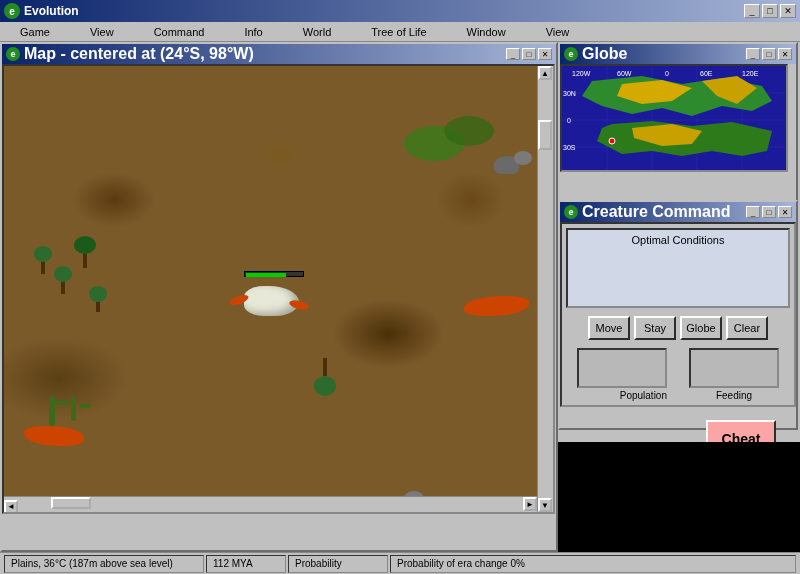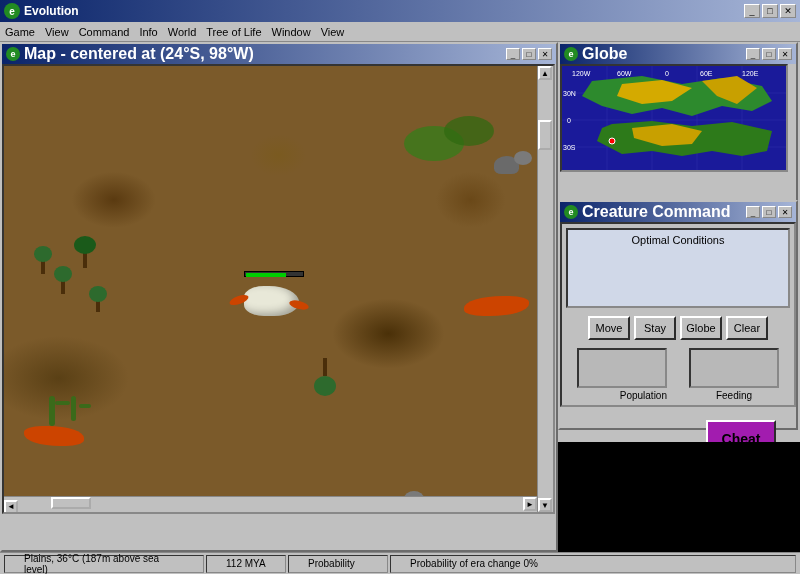--- a/index.html
+++ b/index.html
@@ -65,21 +65,21 @@
 
     
     .menu-bar {
       background: #c0c0c0;
       height: 20px;
       display: flex;
       align-items: center;
       border-bottom: 1px solid #888;
     }
     .menu-item {
-      padding: 1px 5px;
+      padding: 1px 20px;
       cursor: pointer;
       font-size: 11px;
       color: #000;
     }
 
     
     .map-window {
       width: 558px;
       height: 510px;
       position: absolute;
@@ -209,21 +209,21 @@
       color: #000;
     }
 
     
     .cheat-btn {
       position: absolute;
       top: 420px;
       left: 706px;
       width: 70px;
       height: 38px;
-      background: #a21caf;
+      background: #fca5a5;
       border: 2px outset #fff;
       border-bottom-color: #808080;
       border-right-color: #808080;
       cursor: pointer;
       font-size: 14px;
       font-weight: bold;
       text-align: center;
       display: flex;
       align-items: center;
       justify-content: center;
@@ -237,21 +237,21 @@
       right: 0;
       height: 22px;
       background: #c0c0c0;
       border-top: 1px solid #888;
       display: flex;
       align-items: center;
       padding: 0 4px;
     }
     .status-segment {
       border: 1px inset #888;
-      padding: 1px 19px;
+      padding: 1px 6px;
       height: 18px;
       display: flex;
       align-items: center;
       font-size: 10px;
     }
     .status-segment:not(:last-child) {
       margin-right: 2px;
     }
     .status-main { flex: 0 0 200px; }
     .status-year { flex: 0 0 80px; }

